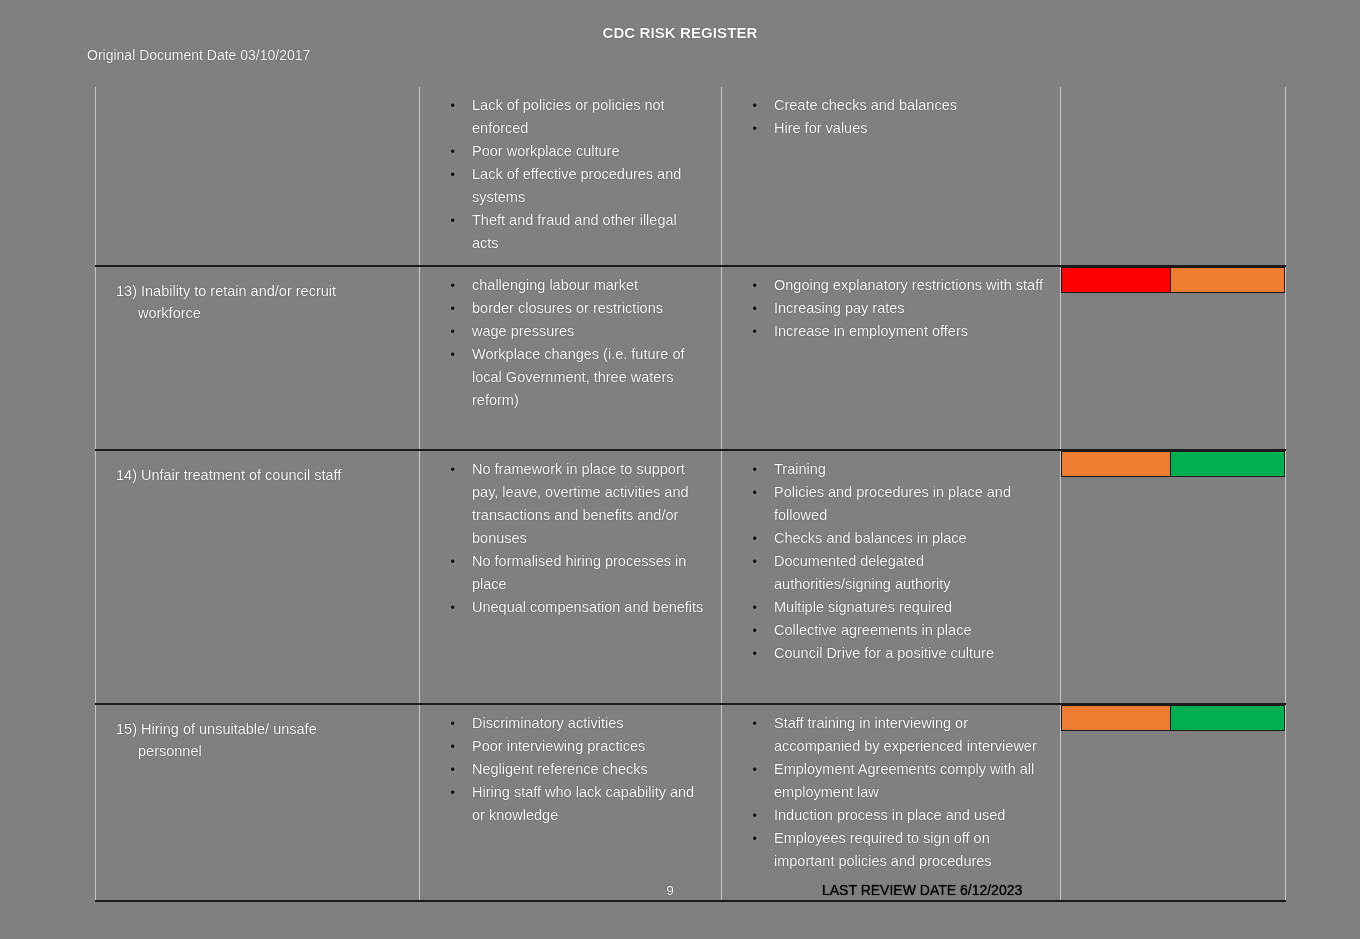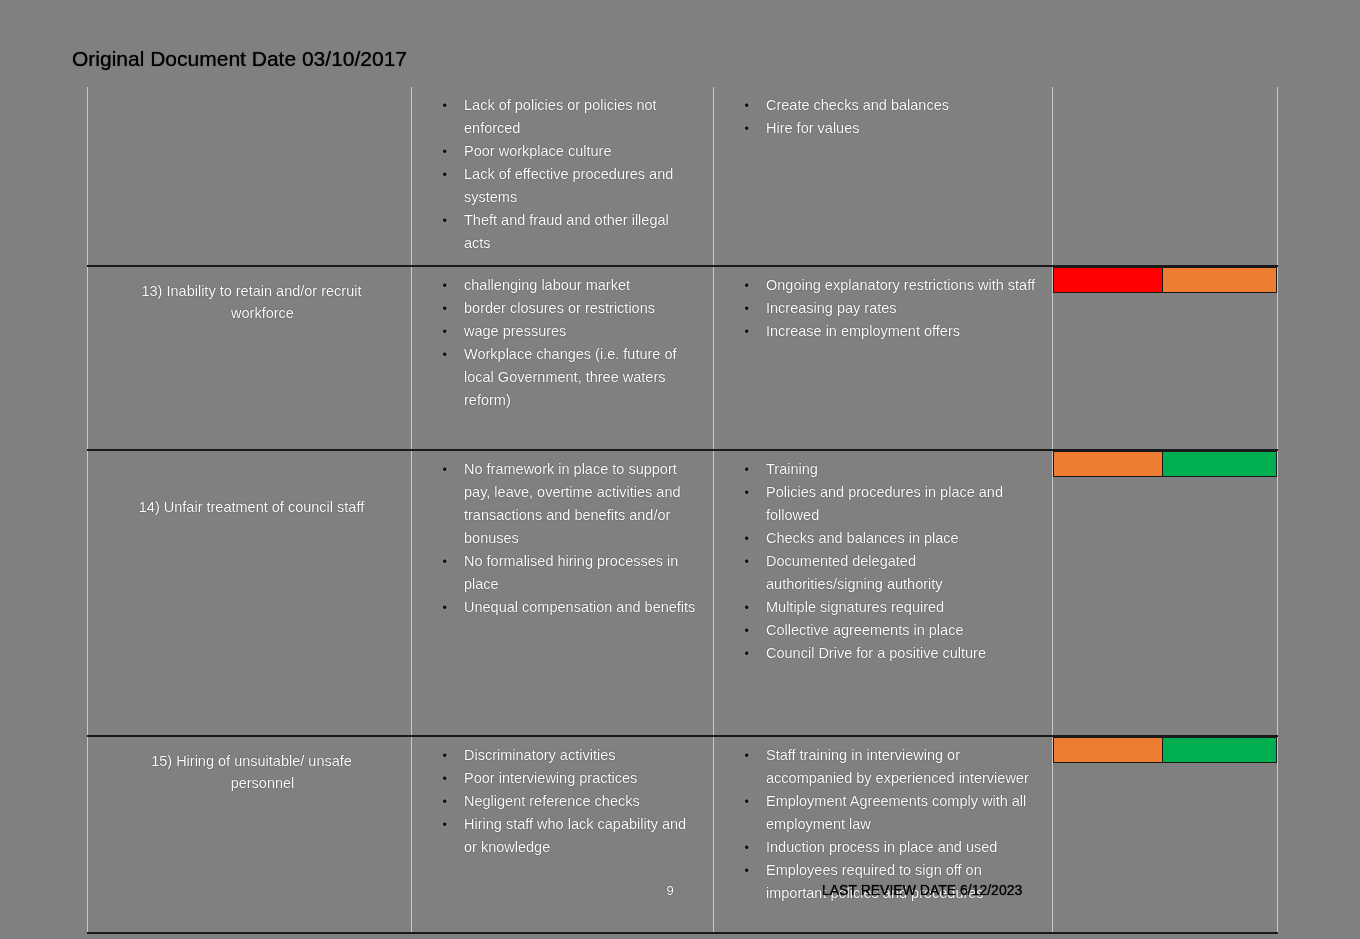--- a/index.html
+++ b/index.html
@@ -30,30 +30,30 @@
     text-align: center;
     font-size: 15px;
     font-weight: bold;
     letter-spacing: .1px;
     color: #ffffff;
     text-shadow: 0 0 1px rgba(0,0,0,.85);
   }
   .orig-date {
     position: absolute;
     top: 47px;
-    left: 72px;
-    font-size: 21px;
-    color: #000000;
+    left: 87px;
+    font-size: 14px;
+    color: #ffffff;
     text-shadow: 0 0 1px rgba(0,0,0,.85);
   }
 
   
   .risk-table {
     position: absolute;
-    left: 87px;
+    left: 95px;
     top: 87px;
     width: 1190px;
     border-collapse: collapse;
     table-layout: fixed;
   }
   .risk-table td {
     vertical-align: top;
     padding: 0;
     border-left: 1px solid #c8c8c8;
     border-right: 1px solid #c8c8c8;
@@ -76,21 +76,20 @@
     padding: 0;
   }
 
   .risk-name {
     font-size: 14.5px;
     line-height: 22px;
     color: #ffffff;
     text-shadow: 0 0 1px rgba(0,0,0,.85);
     padding: 6px 6px 6px 10px;
     text-indent: 0;
-    text-align: center;
   }
   .risk-name .cont {
     display: block;
     padding-left: 22px;
   }
 
   ul.bullets {
     margin: 0;
     padding: 0 6px 0 26px;
     list-style: none;
@@ -126,21 +125,21 @@
   .swatch {
     height: 100%;
   }
   .swatch + .swatch {
     border-left: 1px solid #1a1a1a;
   }
 
   
   .h-r12 { height: 158px; }
   .h-r13 { height: 165px; }
-  .h-r14 { height: 235px; margin-top: 32px; }
+  .h-r14 { height: 235px; }
   .h-r15 { height: 178px; }
 
   
   .page-number {
     position: absolute;
     top: 883px;
     left: 640px;
     width: 60px;
     text-align: center;
     font-size: 13px;
@@ -163,20 +162,21 @@
     color: #ffffff;
     text-shadow: 0 0 1px rgba(0,0,0,.85);
     margin-top: 48px;
   }
 </style>
 </head>
 <body>
 
 <div class="page">
 
+  <div class="doc-title">CDC RISK REGISTER</div>
   <div class="orig-date">Original Document Date 03/10/2017</div>
 
   <table class="risk-table">
     <colgroup>
       <col class="col-risk">
       <col class="col-cause">
       <col class="col-ctrl">
       <col class="col-rating">
     </colgroup>
     <tbody>

